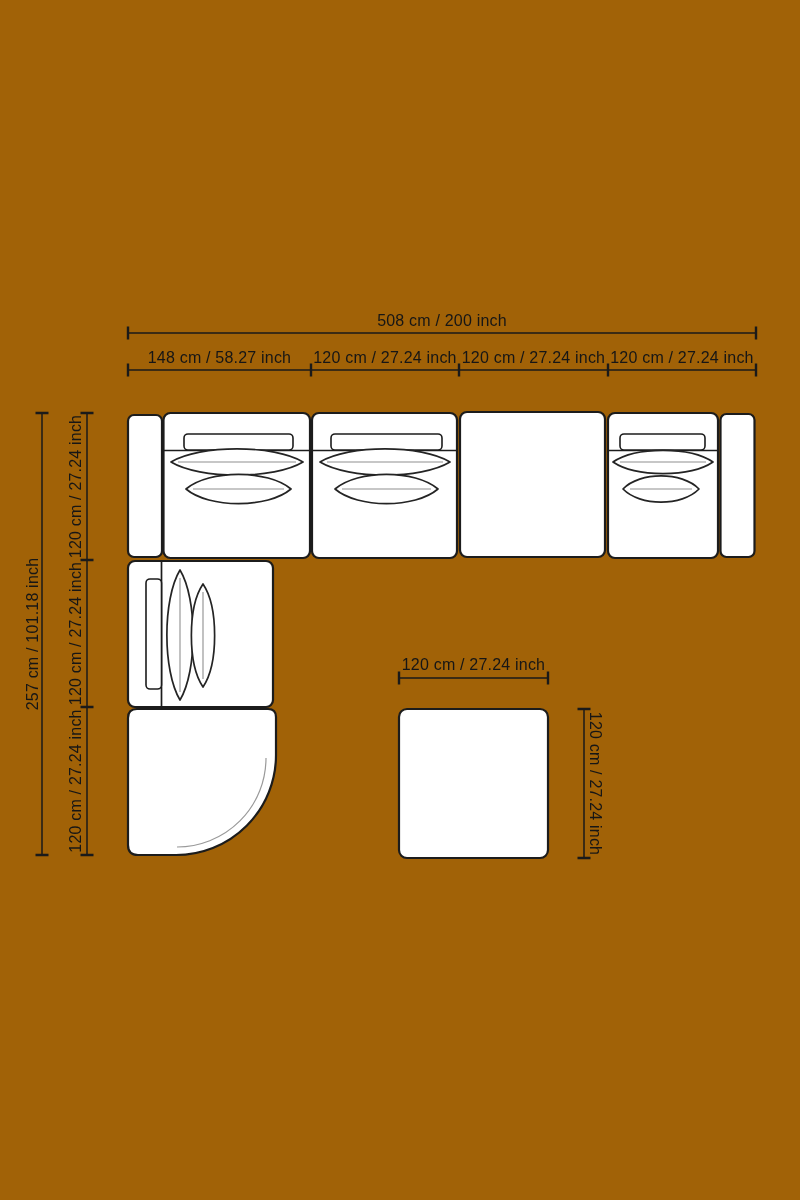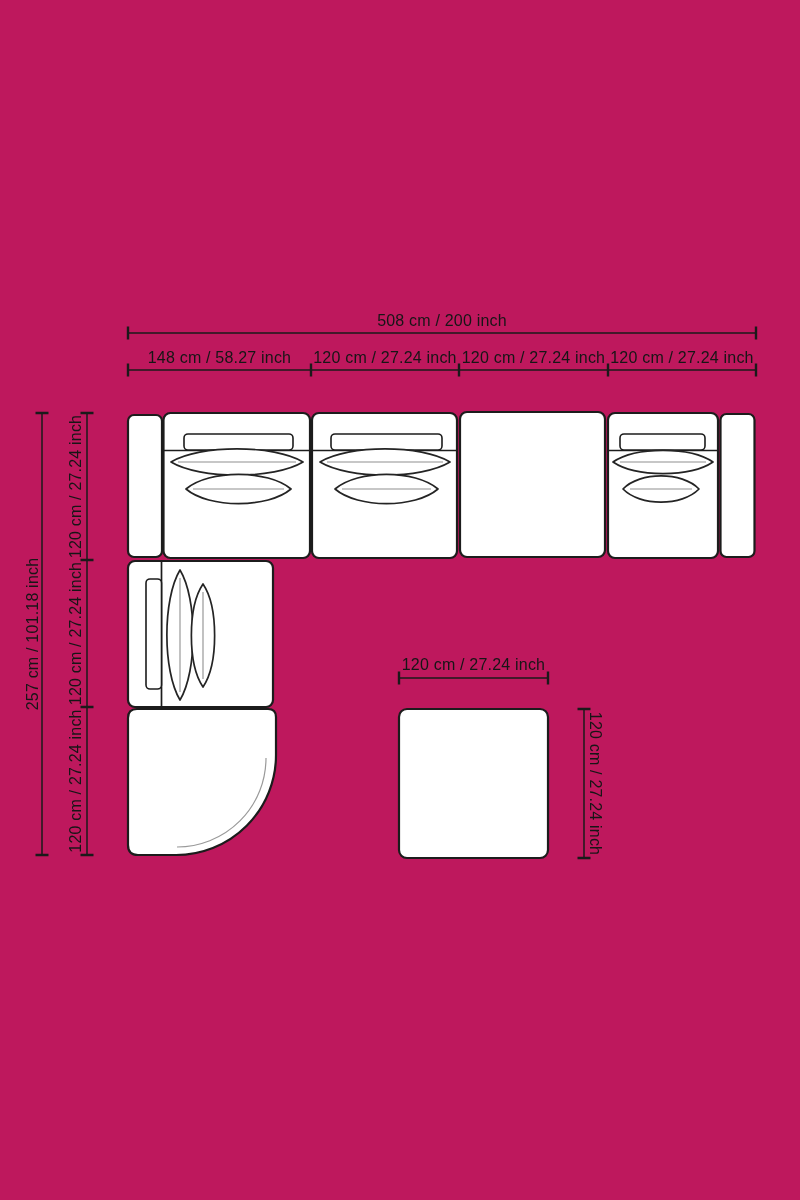--- a/index.html
+++ b/index.html
@@ -1,19 +1,19 @@
 <!DOCTYPE html>
 <html><head>
 <meta charset="utf-8">
 <style>
   html,body{margin:0;padding:0;background:#ffffff;}
   .canvas{
     position:relative;
     width:800px;height:1200px;
-    background:#be185d;
+    background:#a16207;
     overflow:hidden;
     font-family:"Liberation Sans",sans-serif;
   }
   svg{display:block;}
   .outline{fill:#ffffff;stroke:#1c1c1c;stroke-width:2.2;stroke-linejoin:round;}
   .innerline{fill:none;stroke:#1c1c1c;stroke-width:1.7;}
   .pillow{fill:#ffffff;stroke:#1c1c1c;stroke-width:1.6;stroke-linejoin:round;}
   .lens{fill:#ffffff;stroke:#242424;stroke-width:1.7;stroke-linejoin:round;}
   .seam{fill:none;stroke:#8f8f8f;stroke-width:1.1;}
   .accent{fill:none;stroke:#9a9a9a;stroke-width:1.2;}

